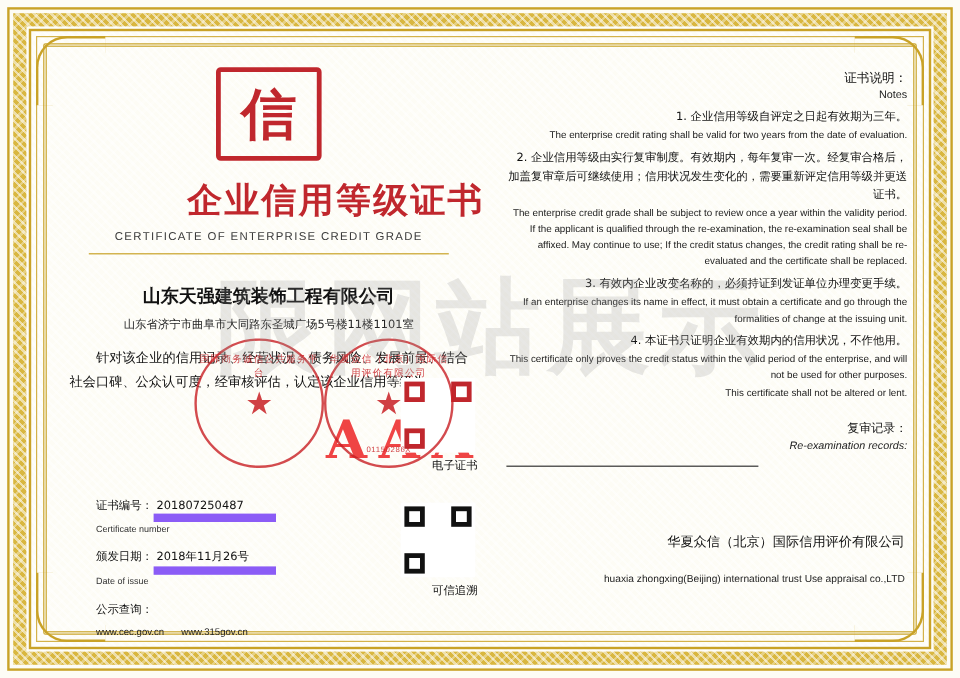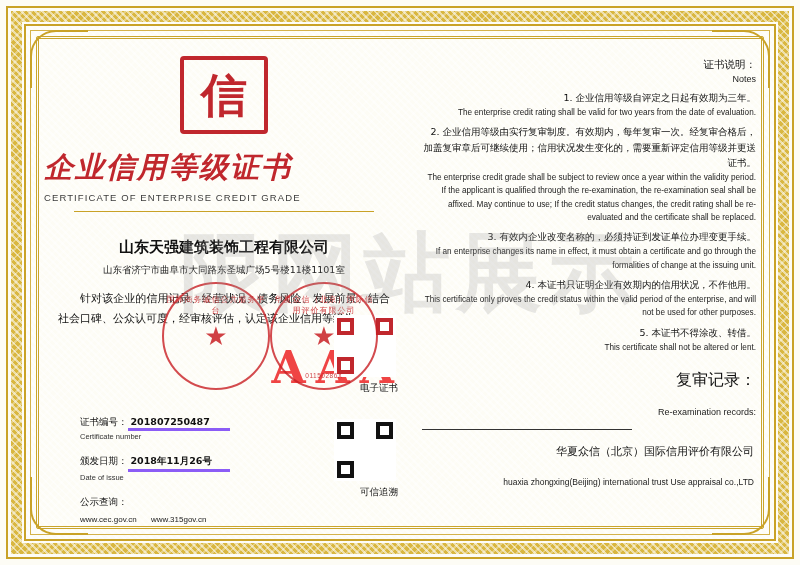--- a/index.html
+++ b/index.html
@@ -131,31 +131,30 @@
     text-align: center;
     font-size: 46px;
     line-height: 1;
     color: #c0272d;
     font-weight: bold;
     font-family: "DejaVu Sans", sans-serif;
   }
 
   .title-cn {
     margin-top: 14px;
-    text-align: left;
+    text-align: right;
     font-size: 29px;
     font-weight: bold;
     color: #c0272d;
     letter-spacing: 2px;
     font-family: "DejaVu Sans", sans-serif;
-    font-style: italic;
   }
   .title-en {
     margin-top: 4px;
-    text-align: left;
+    text-align: center;
     font-size: 9.5px;
     color: #3b3b3b;
     letter-spacing: 1.1px;
   }
   .divider-line {
     margin: 8px auto 0;
     width: 300px;
     height: 1px;
     background: #c9a227;
   }
@@ -204,24 +203,23 @@
     color: #111;
     font-family: "DejaVu Sans", sans-serif;
   }
   .meta-en {
     font-size: 7.5px;
     color: #333;
     margin-top: 1px;
   }
   .meta-underline {
     display: inline-block;
-    border-bottom: 3px solid #8b5cf6;
+    border-bottom: 7px solid #8b5cf6;
     padding: 0 3px 1px 3px;
     min-width: 96px;
-    font-weight: bold;
   }
   .gov-links {
     margin-top: 6px;
     font-size: 8px;
     color: #222;
   }
   .gov-links span { display: inline-block; margin-right: 12px; }
 
   
   .codes {
@@ -299,28 +297,29 @@
   .note-en {
     font-size: 8.2px;
     color: #222;
     line-height: 1.62;
     margin-top: 1px;
   }
   .reexam {
     margin-top: 16px;
   }
   .reexam-cn {
-    font-size: 16px;
+    font-size: 10px;
     color: #111;
     font-family: "DejaVu Sans", sans-serif;
   }
   .reexam-en {
     font-size: 9px;
     color: #222;
-    margin-top: 16px;
+    margin-top: 2px;
+    font-style: italic;
   }
   .reexam-line {
     margin-top: 2px;
     border-bottom: 1px solid #333;
     width: 210px;
     height: 10px;
   }
 
   
   .stamp {
@@ -475,21 +474,20 @@
       </div>
       <div>
         <div class="note-cn">3. 有效内企业改变名称的，必须持证到发证单位办理变更手续。</div>
         <div class="note-en">If an enterprise changes its name in effect, it must obtain a certificate and go through the formalities of change at the issuing unit.</div>
       </div>
       <div>
         <div class="note-cn">4. 本证书只证明企业有效期内的信用状况，不作他用。</div>
         <div class="note-en">This certificate only proves the credit status within the valid period of the enterprise, and will not be used for other purposes.</div>
       </div>
       <div>
-        <div class="note-cn">5. 本证书不得涂改、转借。</div>
         <div class="note-en">This certificate shall not be altered or lent.</div>
       </div>
 
       <div class="reexam">
         <div class="reexam-cn">复审记录：</div>
         <div class="reexam-en">Re-examination records:</div>
         <div class="reexam-line"></div>
       </div>
 
       <div class="issuer">

